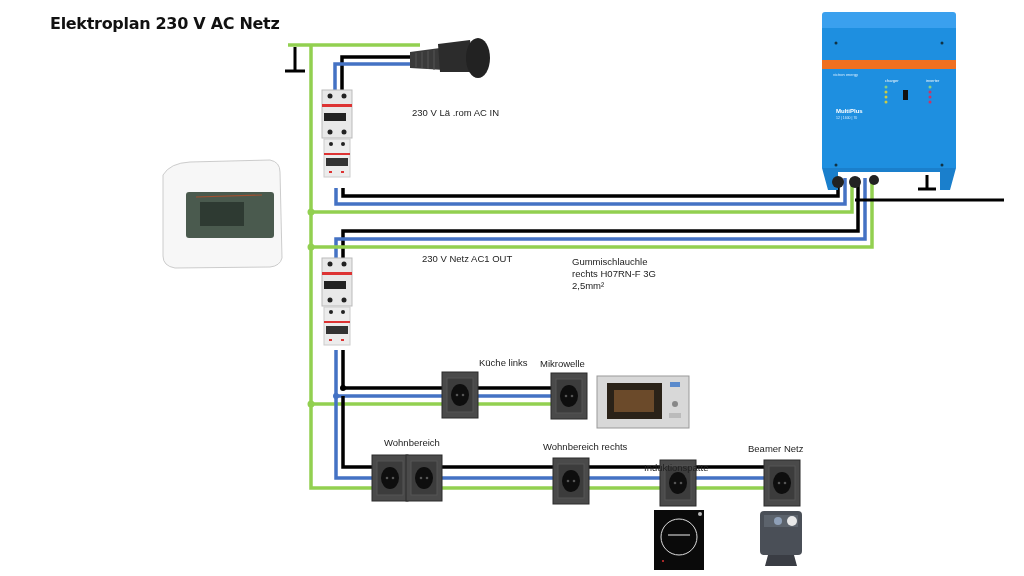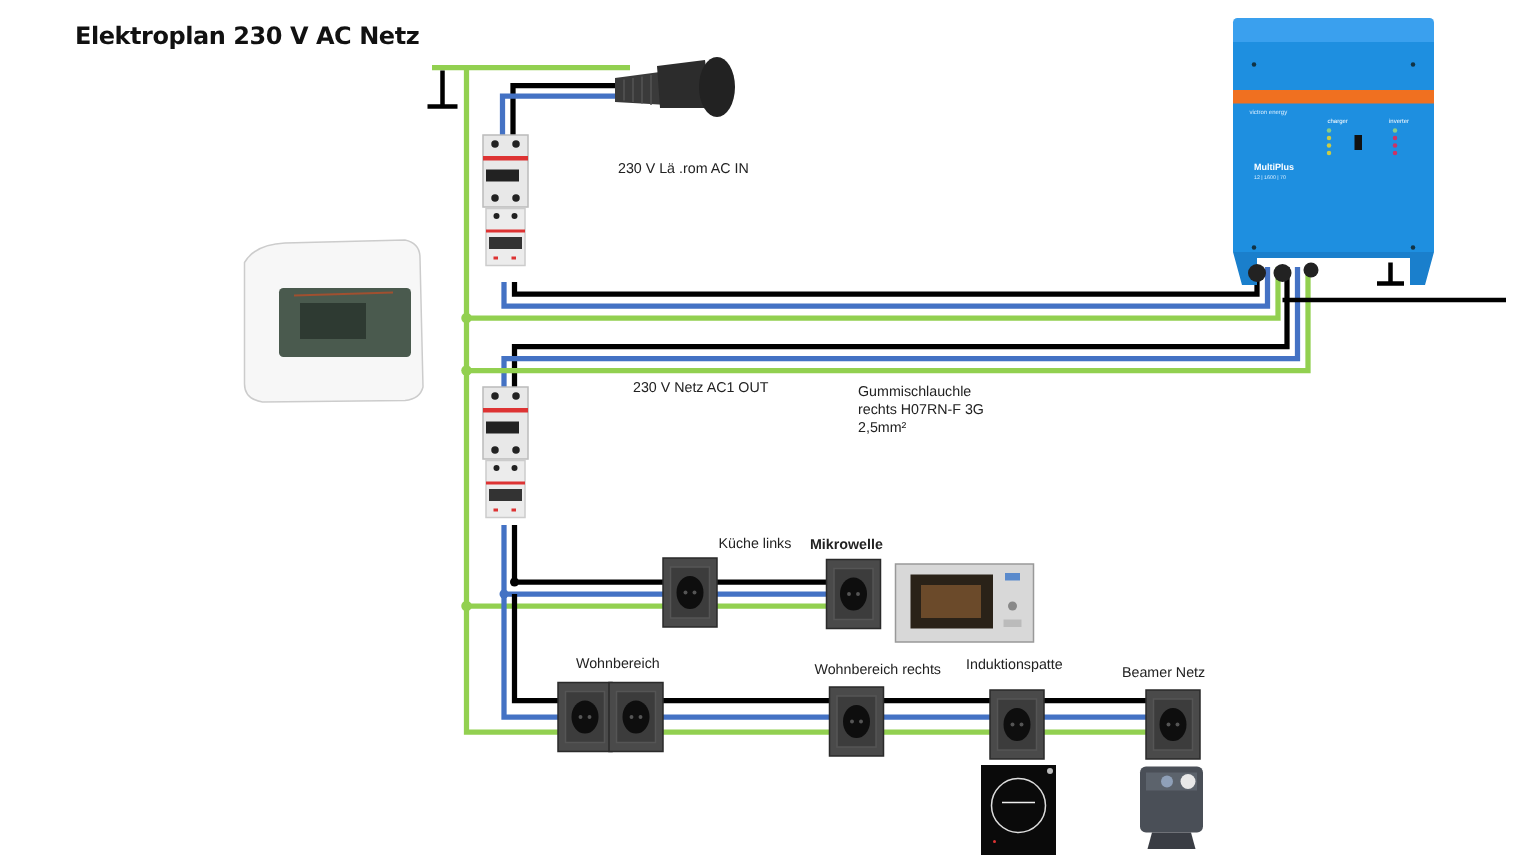--- a/index.html
+++ b/index.html
@@ -214,17 +214,17 @@
 
 <div class="title">Elektroplan 230 V AC Netz</div>
 
 <div class="lbl" style="left:412px;top:88px;margin-top:19px;">230 V Lä   .rom AC IN</div>
 <div class="lbl" style="left:422px;top:253px;">230 V  Netz AC1 OUT</div>
 <div class="lbl multi" style="left:572px;top:256px;">Gummischlauchle
 rechts H07RN-F 3G
 2,5mm²</div>
 
 <div class="lbl" style="left:431px;top:357px;padding-left:48px;">Küche links</div>
-<div class="lbl" style="left:540px;top:358px;font-weight:bold;">Mikrowelle</div>
+<div class="lbl" style="left:540px;top:358px;">Mikrowelle</div>
 <div class="lbl" style="left:384px;top:437px;">Wohnbereich</div>
 <div class="lbl" style="left:543px;top:441px;text-align:center;">Wohnbereich rechts</div>
-<div class="lbl" style="left:644px;top:438px;">Induktionspatte</div>
+<div class="lbl" style="left:644px;top:462px;">Induktionspatte</div>
 <div class="lbl" style="left:748px;top:443px;">Beamer Netz</div>
 
 </body></html>

